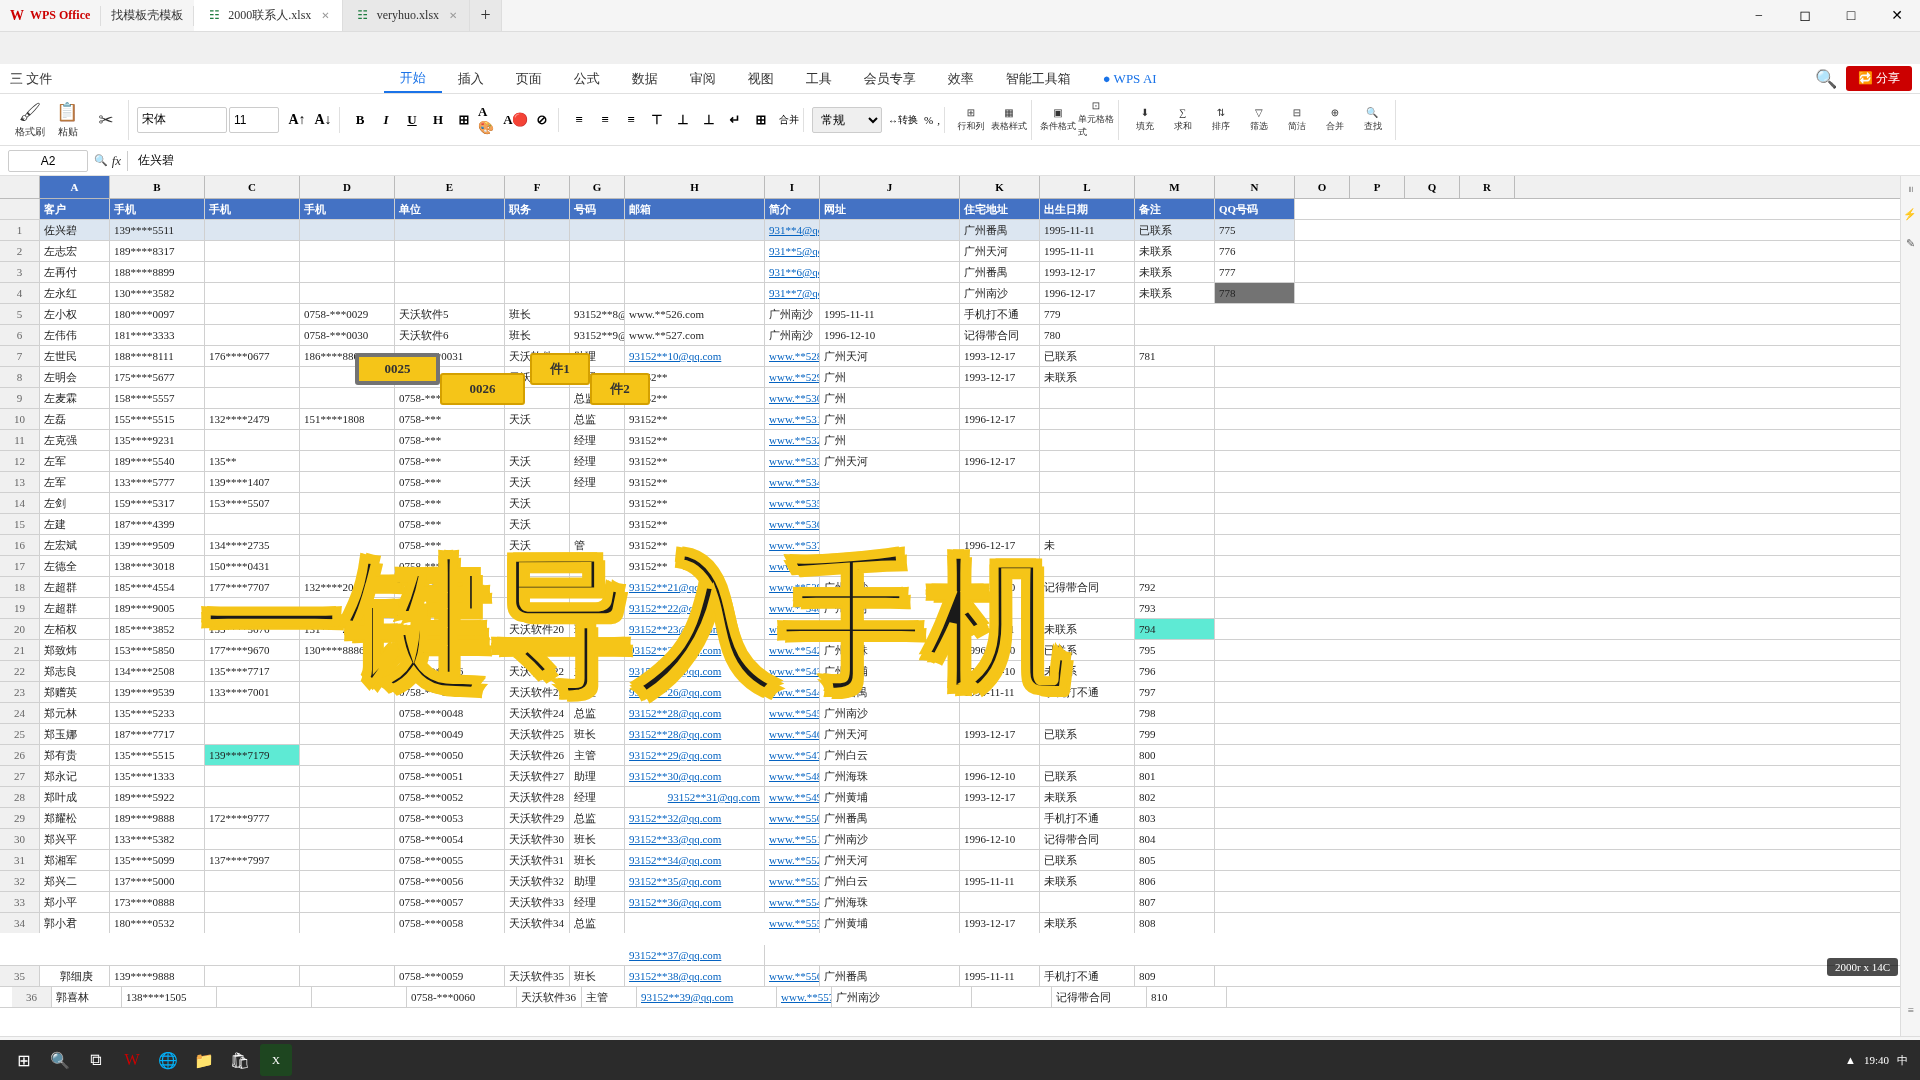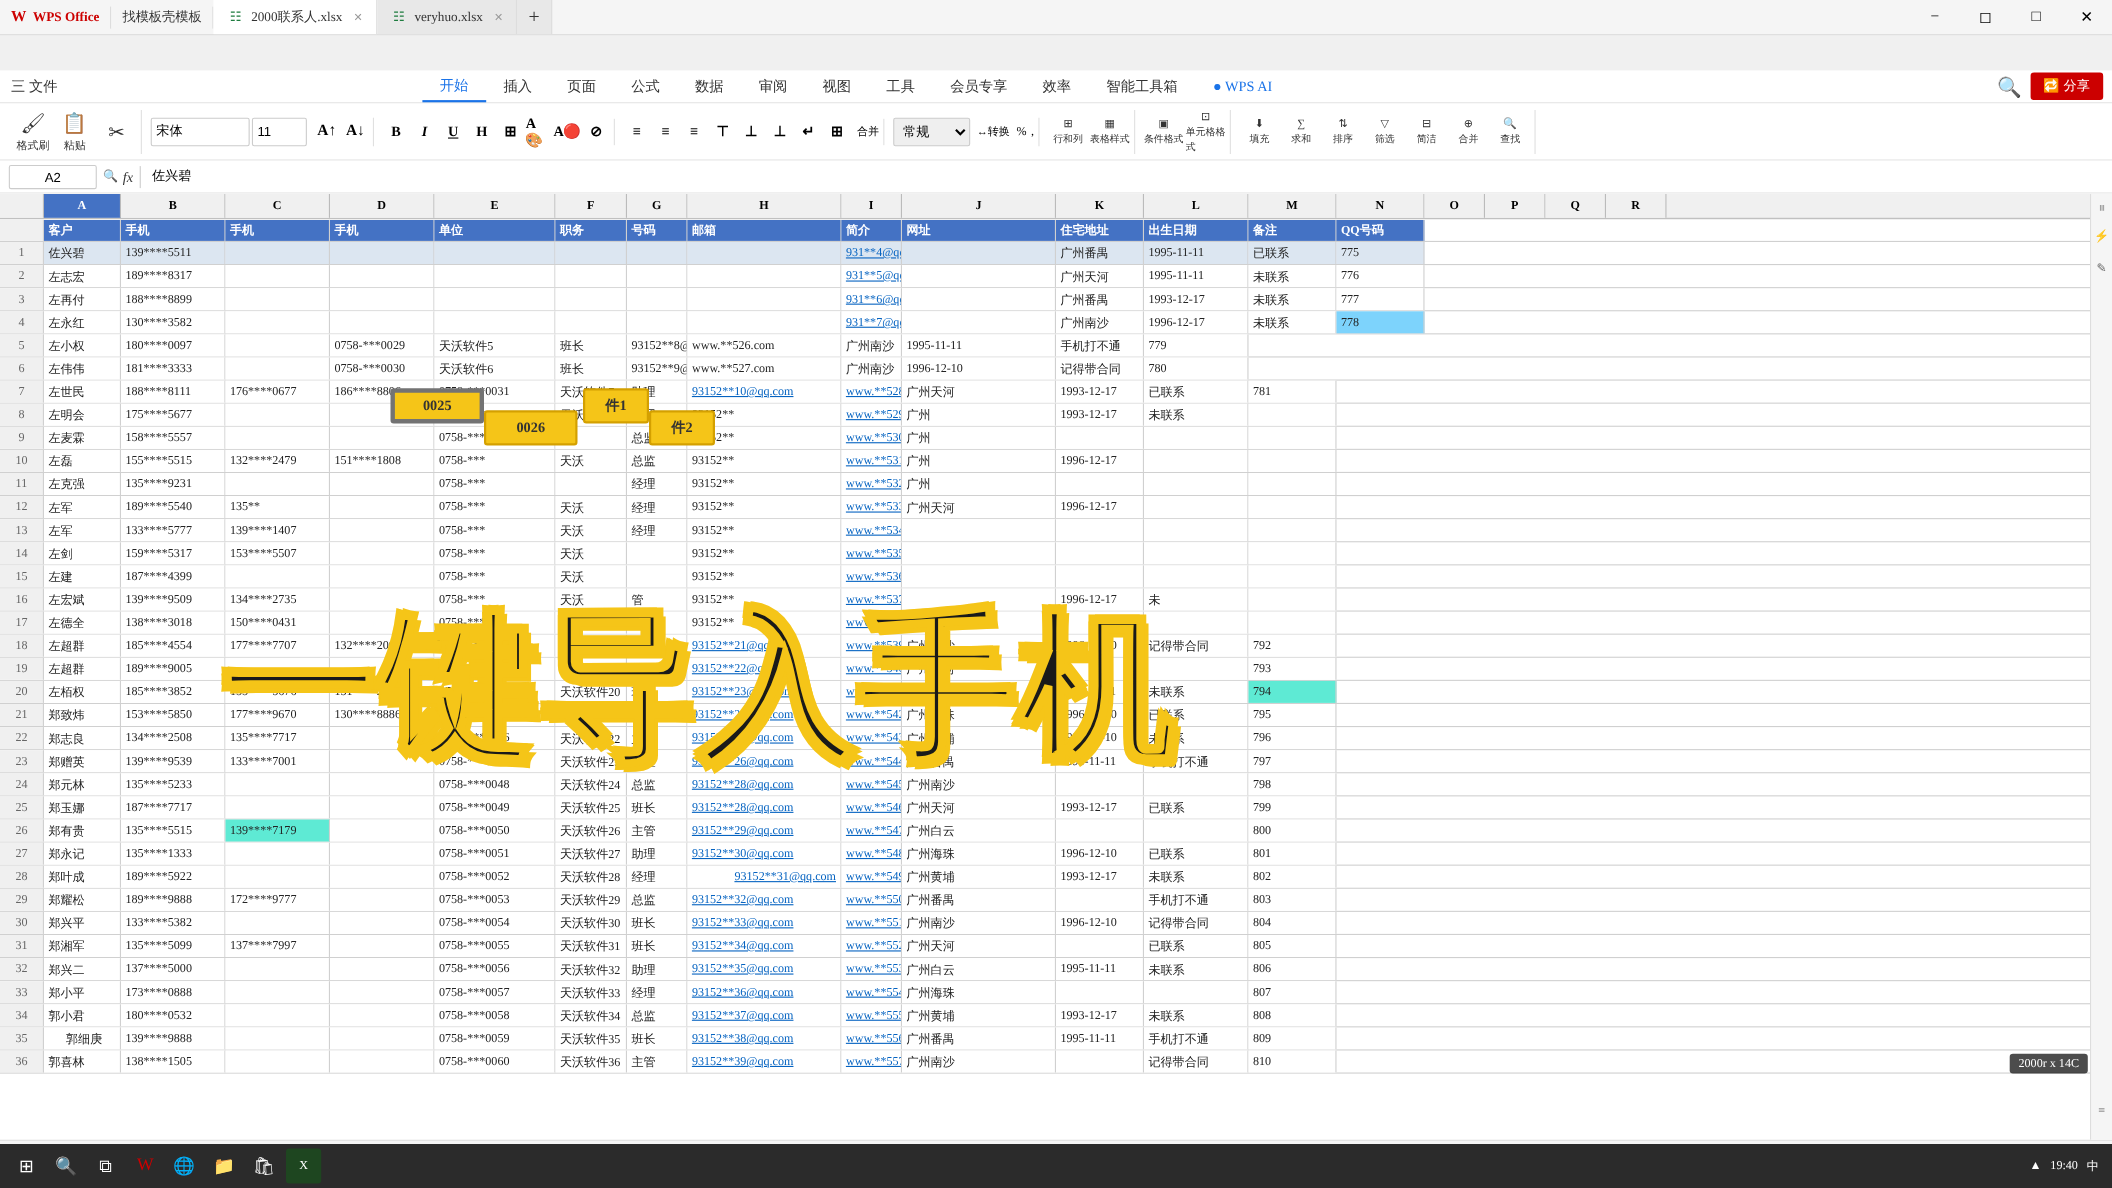--- a/index.html
+++ b/index.html
@@ -341,21 +341,21 @@
         <div style="width: 65px; min-width: 65px; height: 20px; border-right: 1px solid rgb(208, 208, 208); background: rgb(255, 255, 255); padding: 1px 4px; font-size: 11px; white-space: nowrap; overflow: hidden; text-overflow: ellipsis; display: flex; align-items: center; color: rgb(34, 34, 34); font-weight: normal;"></div>
         <div style="width: 55px; min-width: 55px; height: 20px; border-right: 1px solid rgb(208, 208, 208); background: rgb(255, 255, 255); padding: 1px 4px; font-size: 11px; white-space: nowrap; overflow: hidden; text-overflow: ellipsis; display: flex; align-items: center; color: rgb(34, 34, 34); font-weight: normal;"></div>
         <div style="width: 140px; min-width: 140px; height: 20px; border-right: 1px solid rgb(208, 208, 208); background: rgb(255, 255, 255); padding: 1px 4px; font-size: 11px; white-space: nowrap; overflow: hidden; text-overflow: ellipsis; display: flex; align-items: center; color: rgb(34, 34, 34); font-weight: normal;"></div>
         <div style="width: 55px; min-width: 55px; height: 20px; border-right: 1px solid rgb(208, 208, 208); background: rgb(255, 255, 255); padding: 1px 4px; font-size: 11px; white-space: nowrap; overflow: hidden; text-overflow: ellipsis; display: flex; align-items: center; color: rgb(34, 34, 34); font-weight: normal;">
           <span style="color: rgb(5, 99, 193); text-decoration: underline;">931**7@qq.com</span>
         </div>
         <div style="width: 140px; min-width: 140px; height: 20px; border-right: 1px solid rgb(208, 208, 208); background: rgb(255, 255, 255); padding: 1px 4px; font-size: 11px; white-space: nowrap; overflow: hidden; text-overflow: ellipsis; display: flex; align-items: center; color: rgb(34, 34, 34); font-weight: normal;"></div>
         <div style="width: 80px; min-width: 80px; height: 20px; border-right: 1px solid rgb(208, 208, 208); background: rgb(255, 255, 255); padding: 1px 4px; font-size: 11px; white-space: nowrap; overflow: hidden; text-overflow: ellipsis; display: flex; align-items: center; color: rgb(34, 34, 34); font-weight: normal;">广州南沙</div>
         <div style="width: 95px; min-width: 95px; height: 20px; border-right: 1px solid rgb(208, 208, 208); background: rgb(255, 255, 255); padding: 1px 4px; font-size: 11px; white-space: nowrap; overflow: hidden; text-overflow: ellipsis; display: flex; align-items: center; color: rgb(34, 34, 34); font-weight: normal;">1996-12-17</div>
         <div style="width: 80px; min-width: 80px; height: 20px; border-right: 1px solid rgb(208, 208, 208); background: rgb(255, 255, 255); padding: 1px 4px; font-size: 11px; white-space: nowrap; overflow: hidden; text-overflow: ellipsis; display: flex; align-items: center; color: rgb(34, 34, 34); font-weight: normal;">未联系</div>
-        <div style="width: 80px; min-width: 80px; height: 20px; border-right: 1px solid rgb(208, 208, 208); background: #7dd3fc; padding: 1px 4px; font-size: 11px; white-space: nowrap; overflow: hidden; text-overflow: ellipsis; display: flex; align-items: center; color: rgb(34, 34, 34); font-weight: normal;">778</div>
+        <div style="width: 80px; min-width: 80px; height: 20px; border-right: 1px solid rgb(208, 208, 208); background: #737373; padding: 1px 4px; font-size: 11px; white-space: nowrap; overflow: hidden; text-overflow: ellipsis; display: flex; align-items: center; color: rgb(34, 34, 34); font-weight: normal;">778</div>
       </div>
       <div style="display: flex; border-bottom: 1px solid rgb(208, 208, 208);">
         <div style="width: 40px; min-width: 40px; height: 20px; border-right: 1px solid rgb(208, 208, 208); background: rgb(240, 240, 240); display: flex; align-items: center; justify-content: center; font-size: 11px; color: rgb(102, 102, 102);">5</div>
         <div style="width: 70px; min-width: 70px; height: 20px; border-right: 1px solid rgb(208, 208, 208); background: rgb(255, 255, 255); padding: 1px 4px; font-size: 11px; white-space: nowrap; overflow: hidden; text-overflow: ellipsis; display: flex; align-items: center; color: rgb(34, 34, 34); font-weight: normal;">左小权</div>
         <div style="width: 95px; min-width: 95px; height: 20px; border-right: 1px solid rgb(208, 208, 208); background: rgb(255, 255, 255); padding: 1px 4px; font-size: 11px; white-space: nowrap; overflow: hidden; text-overflow: ellipsis; display: flex; align-items: center; color: rgb(34, 34, 34); font-weight: normal;">180****0097</div>
         <div style="width: 95px; min-width: 95px; height: 20px; border-right: 1px solid rgb(208, 208, 208); background: rgb(255, 255, 255); padding: 1px 4px; font-size: 11px; white-space: nowrap; overflow: hidden; text-overflow: ellipsis; display: flex; align-items: center; color: rgb(34, 34, 34); font-weight: normal;"></div>
         <div style="width: 95px; min-width: 95px; height: 20px; border-right: 1px solid rgb(208, 208, 208); background: rgb(255, 255, 255); padding: 1px 4px; font-size: 11px; white-space: nowrap; overflow: hidden; text-overflow: ellipsis; display: flex; align-items: center; color: rgb(34, 34, 34); font-weight: normal;">0758-***0029</div>
         <div style="width: 110px; min-width: 110px; height: 20px; border-right: 1px solid rgb(208, 208, 208); background: rgb(255, 255, 255); padding: 1px 4px; font-size: 11px; white-space: nowrap; overflow: hidden; text-overflow: ellipsis; display: flex; align-items: center; color: rgb(34, 34, 34); font-weight: normal;">天沃软件5</div>
         <div style="width: 65px; min-width: 65px; height: 20px; border-right: 1px solid rgb(208, 208, 208); background: rgb(255, 255, 255); padding: 1px 4px; font-size: 11px; white-space: nowrap; overflow: hidden; text-overflow: ellipsis; display: flex; align-items: center; color: rgb(34, 34, 34); font-weight: normal;">班长</div>
         <div style="width: 55px; min-width: 55px; height: 20px; border-right: 1px solid rgb(208, 208, 208); background: rgb(255, 255, 255); padding: 1px 4px; font-size: 11px; white-space: nowrap; overflow: hidden; text-overflow: ellipsis; display: flex; align-items: center; color: rgb(34, 34, 34); font-weight: normal;">93152**8@qq.com</div>
@@ -902,21 +902,21 @@
       </div>
       <div style="display: flex; border-bottom: 1px solid rgb(208, 208, 208);">
         <div style="width: 40px; min-width: 40px; height: 20px; border-right: 1px solid rgb(208, 208, 208); background: rgb(240, 240, 240); display: flex; align-items: center; justify-content: center; font-size: 11px; color: rgb(102, 102, 102);">34</div>
         <div style="width: 70px; min-width: 70px; height: 20px; border-right: 1px solid rgb(208, 208, 208); background: rgb(255, 255, 255); padding: 1px 4px; font-size: 11px; white-space: nowrap; overflow: hidden; text-overflow: ellipsis; display: flex; align-items: center; color: rgb(34, 34, 34); font-weight: normal;">郭小君</div>
         <div style="width: 95px; min-width: 95px; height: 20px; border-right: 1px solid rgb(208, 208, 208); background: rgb(255, 255, 255); padding: 1px 4px; font-size: 11px; white-space: nowrap; overflow: hidden; text-overflow: ellipsis; display: flex; align-items: center; color: rgb(34, 34, 34); font-weight: normal;">180****0532</div>
         <div style="width: 95px; min-width: 95px; height: 20px; border-right: 1px solid rgb(208, 208, 208); background: rgb(255, 255, 255); padding: 1px 4px; font-size: 11px; white-space: nowrap; overflow: hidden; text-overflow: ellipsis; display: flex; align-items: center; color: rgb(34, 34, 34); font-weight: normal;"></div>
         <div style="width: 95px; min-width: 95px; height: 20px; border-right: 1px solid rgb(208, 208, 208); background: rgb(255, 255, 255); padding: 1px 4px; font-size: 11px; white-space: nowrap; overflow: hidden; text-overflow: ellipsis; display: flex; align-items: center; color: rgb(34, 34, 34); font-weight: normal;"></div>
         <div style="width: 110px; min-width: 110px; height: 20px; border-right: 1px solid rgb(208, 208, 208); background: rgb(255, 255, 255); padding: 1px 4px; font-size: 11px; white-space: nowrap; overflow: hidden; text-overflow: ellipsis; display: flex; align-items: center; color: rgb(34, 34, 34); font-weight: normal;">0758-***0058</div>
         <div style="width: 65px; min-width: 65px; height: 20px; border-right: 1px solid rgb(208, 208, 208); background: rgb(255, 255, 255); padding: 1px 4px; font-size: 11px; white-space: nowrap; overflow: hidden; text-overflow: ellipsis; display: flex; align-items: center; color: rgb(34, 34, 34); font-weight: normal;">天沃软件34</div>
         <div style="width: 55px; min-width: 55px; height: 20px; border-right: 1px solid rgb(208, 208, 208); background: rgb(255, 255, 255); padding: 1px 4px; font-size: 11px; white-space: nowrap; overflow: hidden; text-overflow: ellipsis; display: flex; align-items: center; color: rgb(34, 34, 34); font-weight: normal;">总监</div>
-        <div style="width: 140px; min-width: 140px; height: 20px; border-right: 1px solid rgb(208, 208, 208); background: rgb(255, 255, 255); padding: 1px 4px; font-size: 11px; white-space: nowrap; overflow: hidden; text-overflow: ellipsis; display: flex; align-items: center; color: rgb(34, 34, 34); font-weight: normal;">
+        <div style="width: 140px; min-width: 140px; height: 20px; border-right: 1px solid rgb(208, 208, 208); background: rgb(255, 255, 255); padding: 1px 4px; font-size: 11px; white-space: nowrap; overflow: hidden; text-overflow: ellipsis; display: flex; align-items: center; color: rgb(34, 34, 34); font-weight: normal; margin-top: 32px;">
           <span style="color: rgb(5, 99, 193); text-decoration: underline;">93152**37@qq.com</span>
         </div>
         <div style="width: 55px; min-width: 55px; height: 20px; border-right: 1px solid rgb(208, 208, 208); background: rgb(255, 255, 255); padding: 1px 4px; font-size: 11px; white-space: nowrap; overflow: hidden; text-overflow: ellipsis; display: flex; align-items: center; color: rgb(34, 34, 34); font-weight: normal;">
           <span style="color: rgb(5, 99, 193); text-decoration: underline;">www.**555.com</span>
         </div>
         <div style="width: 140px; min-width: 140px; height: 20px; border-right: 1px solid rgb(208, 208, 208); background: rgb(255, 255, 255); padding: 1px 4px; font-size: 11px; white-space: nowrap; overflow: hidden; text-overflow: ellipsis; display: flex; align-items: center; color: rgb(34, 34, 34); font-weight: normal;">广州黄埔</div>
         <div style="width: 80px; min-width: 80px; height: 20px; border-right: 1px solid rgb(208, 208, 208); background: rgb(255, 255, 255); padding: 1px 4px; font-size: 11px; white-space: nowrap; overflow: hidden; text-overflow: ellipsis; display: flex; align-items: center; color: rgb(34, 34, 34); font-weight: normal;">1993-12-17</div>
         <div style="width: 95px; min-width: 95px; height: 20px; border-right: 1px solid rgb(208, 208, 208); background: rgb(255, 255, 255); padding: 1px 4px; font-size: 11px; white-space: nowrap; overflow: hidden; text-overflow: ellipsis; display: flex; align-items: center; color: rgb(34, 34, 34); font-weight: normal;">未联系</div>
         <div style="width: 80px; min-width: 80px; height: 20px; border-right: 1px solid rgb(208, 208, 208); background: rgb(255, 255, 255); padding: 1px 4px; font-size: 11px; white-space: nowrap; overflow: hidden; text-overflow: ellipsis; display: flex; align-items: center; color: rgb(34, 34, 34); font-weight: normal;">808</div>
       </div>
@@ -933,21 +933,21 @@
           <span style="color: rgb(5, 99, 193); text-decoration: underline;">93152**38@qq.com</span>
         </div>
         <div style="width: 55px; min-width: 55px; height: 20px; border-right: 1px solid rgb(208, 208, 208); background: rgb(255, 255, 255); padding: 1px 4px; font-size: 11px; white-space: nowrap; overflow: hidden; text-overflow: ellipsis; display: flex; align-items: center; color: rgb(34, 34, 34); font-weight: normal;">
           <span style="color: rgb(5, 99, 193); text-decoration: underline;">www.**556.com</span>
         </div>
         <div style="width: 140px; min-width: 140px; height: 20px; border-right: 1px solid rgb(208, 208, 208); background: rgb(255, 255, 255); padding: 1px 4px; font-size: 11px; white-space: nowrap; overflow: hidden; text-overflow: ellipsis; display: flex; align-items: center; color: rgb(34, 34, 34); font-weight: normal;">广州番禺</div>
         <div style="width: 80px; min-width: 80px; height: 20px; border-right: 1px solid rgb(208, 208, 208); background: rgb(255, 255, 255); padding: 1px 4px; font-size: 11px; white-space: nowrap; overflow: hidden; text-overflow: ellipsis; display: flex; align-items: center; color: rgb(34, 34, 34); font-weight: normal;">1995-11-11</div>
         <div style="width: 95px; min-width: 95px; height: 20px; border-right: 1px solid rgb(208, 208, 208); background: rgb(255, 255, 255); padding: 1px 4px; font-size: 11px; white-space: nowrap; overflow: hidden; text-overflow: ellipsis; display: flex; align-items: center; color: rgb(34, 34, 34); font-weight: normal;">手机打不通</div>
         <div style="width: 80px; min-width: 80px; height: 20px; border-right: 1px solid rgb(208, 208, 208); background: rgb(255, 255, 255); padding: 1px 4px; font-size: 11px; white-space: nowrap; overflow: hidden; text-overflow: ellipsis; display: flex; align-items: center; color: rgb(34, 34, 34); font-weight: normal;">809</div>
       </div>
-      <div style="display: flex; border-bottom: 1px solid rgb(208, 208, 208);">
+      <div style="display: flex; border-bottom: 1px solid rgb(208, 208, 208); padding-left: 12px;">
         <div style="width: 40px; min-width: 40px; height: 20px; border-right: 1px solid rgb(208, 208, 208); background: rgb(240, 240, 240); display: flex; align-items: center; justify-content: center; font-size: 11px; color: rgb(102, 102, 102);">36</div>
         <div style="width: 70px; min-width: 70px; height: 20px; border-right: 1px solid rgb(208, 208, 208); background: rgb(255, 255, 255); padding: 1px 4px; font-size: 11px; white-space: nowrap; overflow: hidden; text-overflow: ellipsis; display: flex; align-items: center; color: rgb(34, 34, 34); font-weight: normal;">郭喜林</div>
         <div style="width: 95px; min-width: 95px; height: 20px; border-right: 1px solid rgb(208, 208, 208); background: rgb(255, 255, 255); padding: 1px 4px; font-size: 11px; white-space: nowrap; overflow: hidden; text-overflow: ellipsis; display: flex; align-items: center; color: rgb(34, 34, 34); font-weight: normal;">138****1505</div>
         <div style="width: 95px; min-width: 95px; height: 20px; border-right: 1px solid rgb(208, 208, 208); background: rgb(255, 255, 255); padding: 1px 4px; font-size: 11px; white-space: nowrap; overflow: hidden; text-overflow: ellipsis; display: flex; align-items: center; color: rgb(34, 34, 34); font-weight: normal;"></div>
         <div style="width: 95px; min-width: 95px; height: 20px; border-right: 1px solid rgb(208, 208, 208); background: rgb(255, 255, 255); padding: 1px 4px; font-size: 11px; white-space: nowrap; overflow: hidden; text-overflow: ellipsis; display: flex; align-items: center; color: rgb(34, 34, 34); font-weight: normal;"></div>
         <div style="width: 110px; min-width: 110px; height: 20px; border-right: 1px solid rgb(208, 208, 208); background: rgb(255, 255, 255); padding: 1px 4px; font-size: 11px; white-space: nowrap; overflow: hidden; text-overflow: ellipsis; display: flex; align-items: center; color: rgb(34, 34, 34); font-weight: normal;">0758-***0060</div>
         <div style="width: 65px; min-width: 65px; height: 20px; border-right: 1px solid rgb(208, 208, 208); background: rgb(255, 255, 255); padding: 1px 4px; font-size: 11px; white-space: nowrap; overflow: hidden; text-overflow: ellipsis; display: flex; align-items: center; color: rgb(34, 34, 34); font-weight: normal;">天沃软件36</div>
         <div style="width: 55px; min-width: 55px; height: 20px; border-right: 1px solid rgb(208, 208, 208); background: rgb(255, 255, 255); padding: 1px 4px; font-size: 11px; white-space: nowrap; overflow: hidden; text-overflow: ellipsis; display: flex; align-items: center; color: rgb(34, 34, 34); font-weight: normal;">主管</div>
         <div style="width: 140px; min-width: 140px; height: 20px; border-right: 1px solid rgb(208, 208, 208); background: rgb(255, 255, 255); padding: 1px 4px; font-size: 11px; white-space: nowrap; overflow: hidden; text-overflow: ellipsis; display: flex; align-items: center; color: rgb(34, 34, 34); font-weight: normal;">
           <span style="color: rgb(5, 99, 193); text-decoration: underline;">93152**39@qq.com</span>

